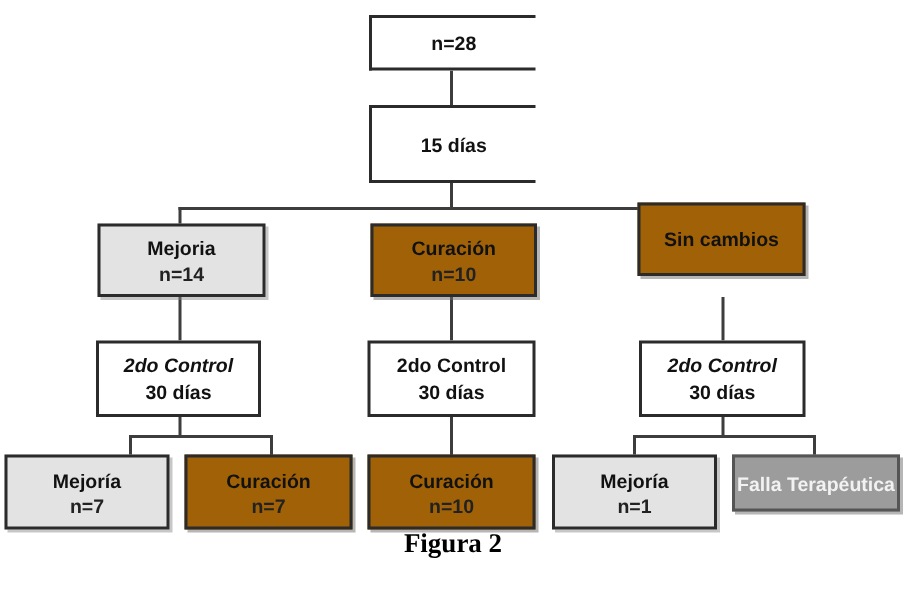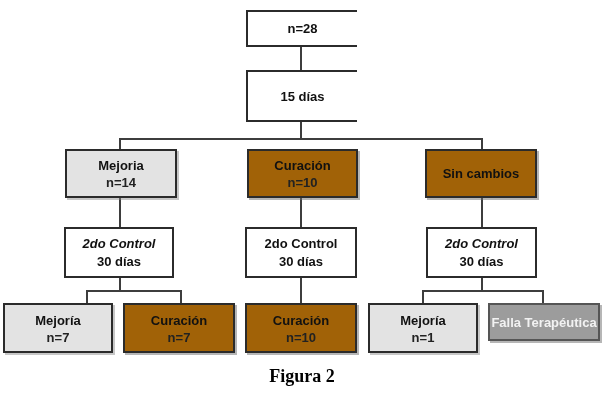--- a/index.html
+++ b/index.html
@@ -19,21 +19,21 @@
   .falla .t{color:#f2f2f2;}
   .falla .s{color:#d9d9d9;}
   .vline{position:absolute;width:2px;background:#3d3d3d;}
   .hline{position:absolute;height:2px;background:#3d3d3d;}
 
   
   #n28{left:246px;top:10px;width:111px;height:37px;}
   #c1 {left:246px;top:70px;width:111px;height:52px;}
   #b1 {left:65px; top:149px;width:112px;height:49px;}
   #b2 {left:247px;top:149px;width:111px;height:49px;}
-  #b3 {left:425px;top:149px;width:112px;height:49px;}
+  #b3 {left:425px;top:135px;width:112px;height:49px;}
   #d1 {left:64px; top:227px;width:110px;height:51px;}
   #d2 {left:245px;top:227px;width:112px;height:51px;}
   #d3 {left:426px;top:227px;width:111px;height:51px;}
   #o1 {left:3px;  top:303px;width:110px;height:50px;}
   #o2 {left:123px;top:303px;width:112px;height:50px;}
   #o3 {left:245px;top:303px;width:112px;height:50px;}
   #o4 {left:368px;top:303px;width:110px;height:50px;}
   #o5 {left:488px;top:303px;width:112px;height:38px;}
 
   
@@ -48,21 +48,21 @@
   #lv6{left:119px;top:278px;height:13px;}
   #lh2{left:86px; top:290px;width:96px;}
   #ls4{left:86px; top:290px;height:14px;}
   #ls5{left:180px;top:290px;height:14px;}
   #lv7{left:300px;top:278px;height:26px;}
   #lv8{left:481px;top:278px;height:13px;}
   #lh3{left:422px;top:290px;width:122px;}
   #ls6{left:422px;top:290px;height:14px;}
   #ls7{left:542px;top:290px;height:14px;}
 
-  #caption{position:absolute;left:0;top:366px;width:604px;text-align:center;
+  #caption{position:absolute;left:0;top:352px;width:604px;text-align:center;
            font-family:"Liberation Serif", serif;font-weight:bold;font-size:18px;color:#000;}
 </style>
 </head>
 <body>
 
 <div id="figure">
 
   <div class="vline" id="lv1"></div>
   <div class="vline" id="lv2"></div>
   <div class="hline" id="lh1"></div>

